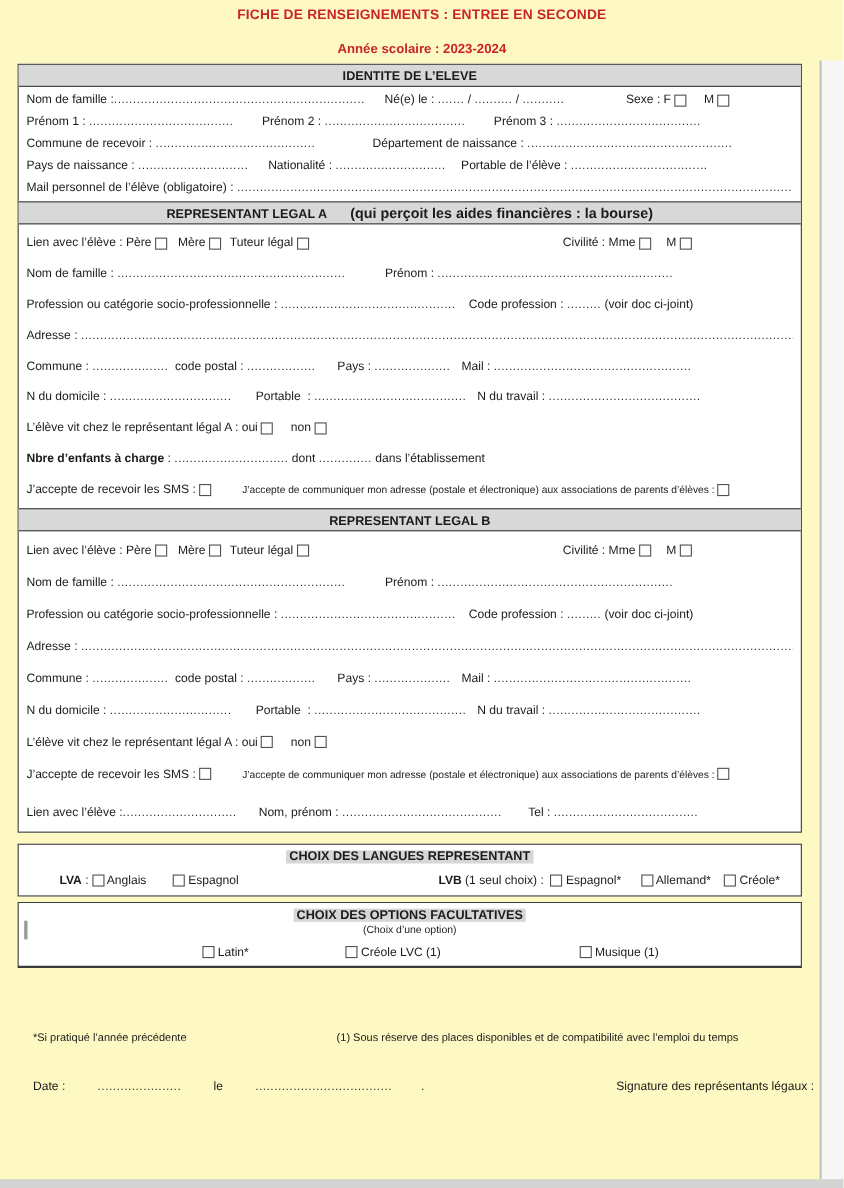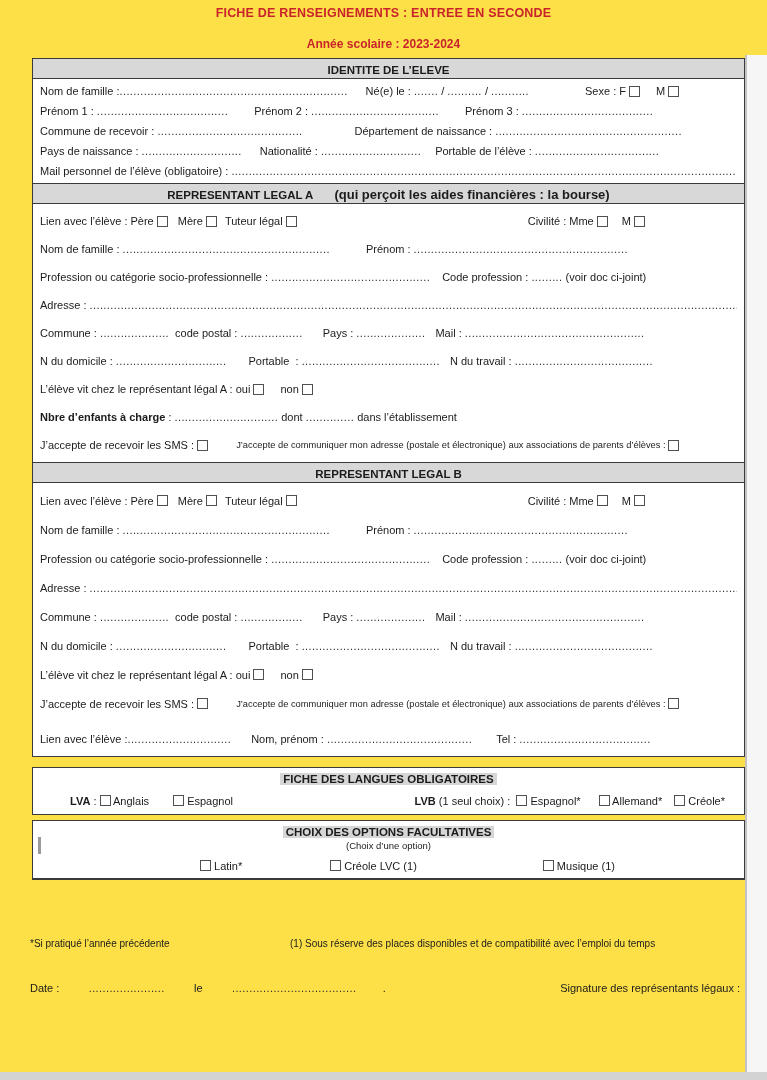--- a/index.html
+++ b/index.html
@@ -1,22 +1,22 @@
 <!DOCTYPE html>
 <html><head>
 <meta charset="utf-8">
 <style>
   html,body{margin:0;padding:0;background:#fff;}
-  .page{position:relative;width:767px;height:1080px;background:#fde047;
+  .page{position:relative;width:767px;height:1080px;background:#fef9c3;
         font-family:"Liberation Sans",sans-serif;color:#1b1b1b;overflow:hidden;}
   .title{position:absolute;top:6px;left:0;width:767px;text-align:center;
          font-size:12.5px;font-weight:bold;color:#c9242b;letter-spacing:.2px;}
   .subtitle{position:absolute;top:37px;left:0;width:767px;text-align:center;
          font-size:12px;font-weight:bold;color:#c9242b;}
-  .formcol{position:absolute;left:32px;top:58px;width:713px;}
+  .formcol{position:absolute;left:16px;top:58px;width:713px;}
   .box{border:1.6px solid #3a3a3a;background:#fff;box-sizing:border-box;}
   #langues-box{margin-top:10px;}
   #options-box{margin-top:5px;border-bottom-width:2.5px;position:relative;}
   .bar{background:#d8d8d8;border-top:1.2px solid #3a3a3a;border-bottom:1.2px solid #3a3a3a;
        height:19px;line-height:19px;text-align:center;overflow:hidden;}
   .box .bar:first-child{border-top:none;}
   .bar-title{font-weight:bold;font-size:11.5px;}
   .bar-suffix{font-weight:bold;font-size:13px;margin-left:21px;}
   .rows{display:block;}
   .frow{display:flex;align-items:center;padding:0 7px;overflow:hidden;}
@@ -36,21 +36,21 @@
   [data-name="legal-b-rows"]{padding:3px 0;}
   [data-name="legal-b-rows"] .frow{height:29px;}
   [data-name="urgence-rows"] .frow{height:35px;}
   [data-name="langues-rows"] .frow{height:27px;}
   [data-name="options-rows"] .frow{height:25px;}
   .hlrow{text-align:center;padding-top:2px;height:17px;line-height:16px;}
   .hl{background:#d6d6d6;font-weight:bold;font-size:11.5px;padding:0 3px;}
   .crow{text-align:center;font-size:9.5px;height:13px;line-height:12px;}
   .footnote{position:absolute;top:938px;font-size:10px;white-space:pre;}
   #fn-left{left:30px;}
-  #fn-right{left:290px;}
+  #fn-right{left:306px;}
   .bottomrow{position:absolute;left:30px;top:977px;width:710px;}
   .bottomrow .frow{height:22px;padding:0;justify-content:space-between;}
   .artifact{position:absolute;left:5px;top:16px;width:3px;height:17px;background:#9a9a9a;}
   .right-strip{position:absolute;left:745px;top:55px;width:22px;height:1017px;
         background:#f6f6f6;border-left:2px solid #c2c2c2;}
   .bottom-strip{position:absolute;left:0;top:1072px;width:767px;height:8px;background:#d3d3d3;}
 </style>
 </head>
 <body>
 
@@ -278,21 +278,21 @@
             <span class="sp" data-name="spacer" style="width: 20px;"></span>
             <span class="lb" data-name="field-label">Nom, prénom : </span>
             <span class="dots" data-name="field-urgence-nom-prenom">..........................................</span>
             <span class="sp" data-name="spacer" style="width: 24px;"></span>
             <span class="lb" data-name="field-label">Tel : </span>
             <span class="dots" data-name="field-urgence-tel">......................................</span>
           </div>
         </div>
       </div>
     <div class="box" id="langues-box" data-name="langues-box">
-        <div class="hlrow" data-name="langues-title"><span class="hl" data-name="highlighted-title">FICHE DES LANGUES OBLIGATOIRES</span></div>
+        <div class="hlrow" data-name="langues-title"><span class="hl" data-name="highlighted-title">CHOIX DES LANGUES REPRESENTANT</span></div>
         <div class="rows" data-name="langues-rows">
           <div class="frow" data-name="form-row">
             <span class="sp" data-name="spacer" style="width: 30px;"></span>
             <span class="lb bld" data-name="field-label">LVA</span>
             <span class="lb" data-name="field-label"> : </span>
             <span class="cbx" data-name="checkbox-lva-anglais"></span>
             <span class="lb" data-name="field-label"> Anglais</span>
             <span class="sp" data-name="spacer" style="width: 24px;"></span>
             <span class="cbx" data-name="checkbox-lva-espagnol"></span>
             <span class="lb" data-name="field-label"> Espagnol</span>

